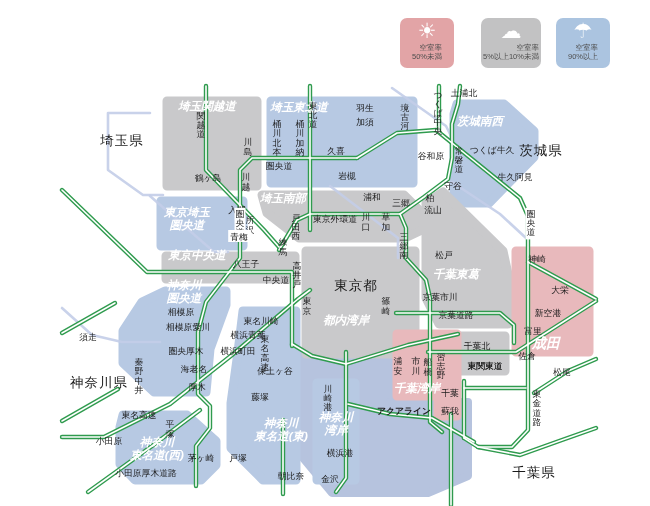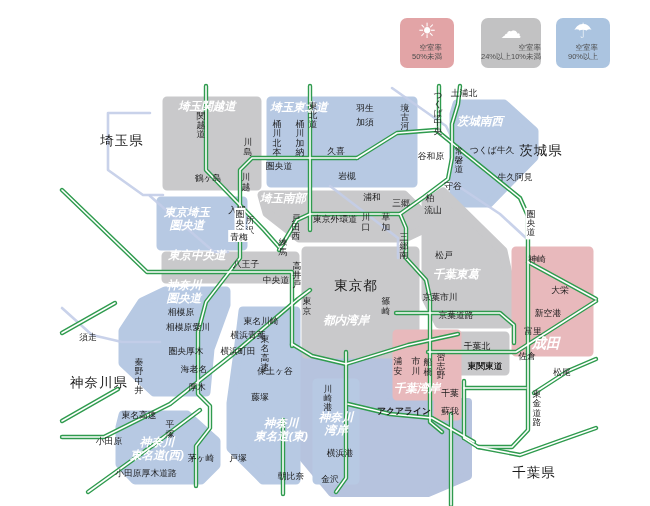--- a/index.html
+++ b/index.html
@@ -208,21 +208,21 @@
       <div class="lg-icon">☀</div>
       <div class="lg-t">
         <span>空室率</span><br>
         <span>50%未満</span>
       </div>
     </div>
     <div class="lg-box" id="lg1" style="background: rgb(194, 194, 195); left: 481px; width: 60px;">
       <div class="lg-icon">☁</div>
       <div class="lg-t">
         <span>空室率</span><br>
-        <span>24%以上10%未満</span>
+        <span>5%以上10%未満</span>
       </div>
     </div>
     <div class="lg-box" id="lg2" style="background: rgb(171, 196, 224); left: 556px; width: 54px;">
       <div class="lg-icon">☂</div>
       <div class="lg-t">
         <span>空室率</span><br>
         <span>90%以上</span>
       </div>
     </div>
   </div>

